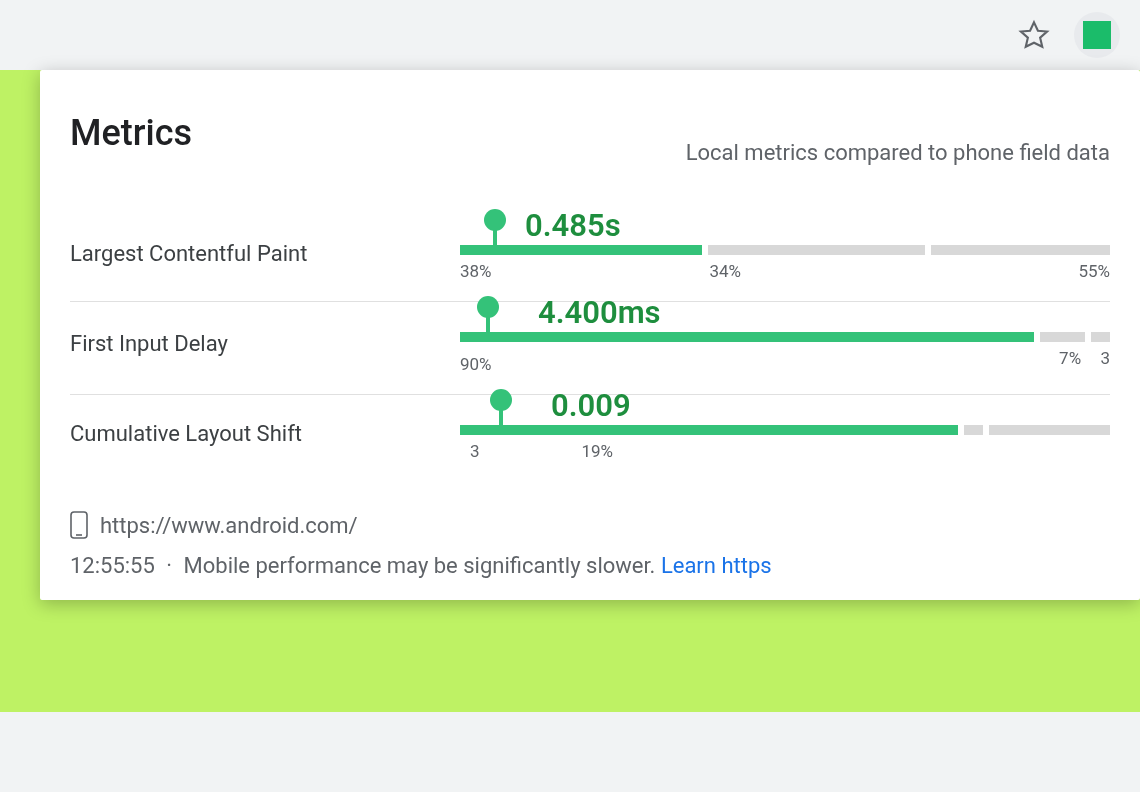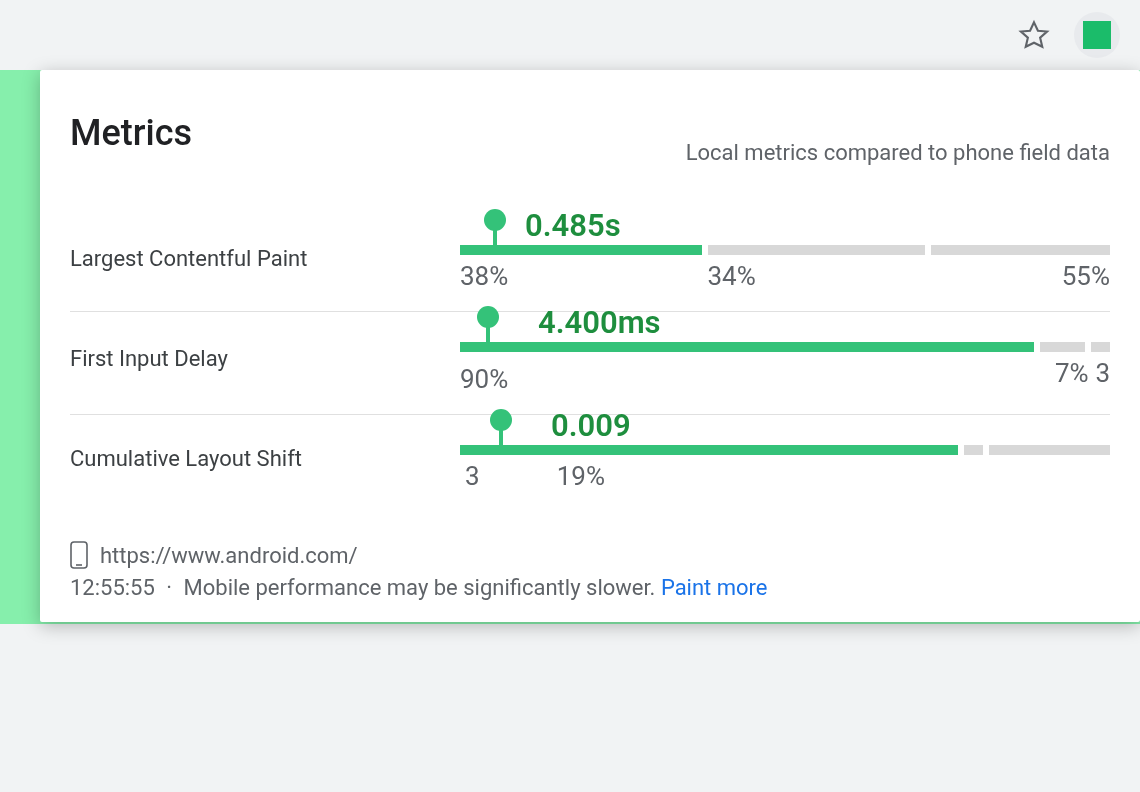--- a/index.html
+++ b/index.html
@@ -18,22 +18,22 @@
   .ext-badge {
     width: 46px; height: 46px; border-radius: 50%;
     background: #e8eaed; display:flex; align-items:center; justify-content:center;
     cursor: pointer;
   }
   .ext-badge-inner { width: 28px; height: 28px; background: #1bbc6a; }
 
   .stage {
     position: relative;
     width: 1140px;
-    height: 554px;
-    background: #86efac;
+    height: 642px;
+    background: #bef264;
   }
 
   .popup {
     position: absolute;
     top: 0;
     right: 0;
     width: 1100px;
     background: #fff;
     border-radius: 2px;
     box-shadow: 0 4px 18px rgba(0,0,0,0.25);
@@ -94,23 +94,23 @@
   .bar-seg {
     height: 10px;
     position: relative;
   }
   .bar-seg.good { background: #34c279; }
   .bar-seg.ni   { background: #d8d8d8; }
   .bar-seg.poor { background: #d8d8d8; }
 
   .bar-labels {
     display: flex;
-    gap: 2px;
+    gap: 10px;
     margin-top: 6px;
-    font-size: 26px;
+    font-size: 17px;
     color: #5f6368;
   }
   .bar-label { position: relative; }
   .bar-label.right { text-align: right; }
 
   .marker {
     position: absolute;
     top: -28px;
     width: 4px;
     height: 38px;
@@ -126,21 +126,21 @@
     border-radius: 50%;
     background: #34c279;
   }
 
   .popup-footer {
     margin-top: 30px;
     font-size: 22px;
     color: #5f6368;
   }
   .footer-row-1 {
-    display: flex; align-items: center; gap: 12px; margin-bottom: 6px;
+    display: flex; align-items: center; gap: 12px; margin-bottom: 14px;
   }
   .phone-icon { width: 18px; height: 28px; }
   .footer-link { color: #1a73e8; cursor: pointer; }
   .dot-sep { margin: 0 6px; }
 </style>
 </head>
 <body>
 
 <div class="toolbar">
   <span class="star-icon">
@@ -223,19 +223,19 @@
             <line x1="6" y1="24" x2="12" y2="24" stroke="#5f6368" stroke-width="1.6"></line>
           </svg>
         </span>
         <span>https://www.android.com/</span>
       </div>
       <div>
         <span>12:55:55</span>
         <span class="dot-sep">·</span>
         <span>Mobile performance may be significantly slower.</span>
         <span> </span>
-        <span class="footer-link">Paint more</span>
+        <span class="footer-link">Learn https</span>
       </div>
     </div>
 
   </div>
 
 </div>
 
 </body></html>

